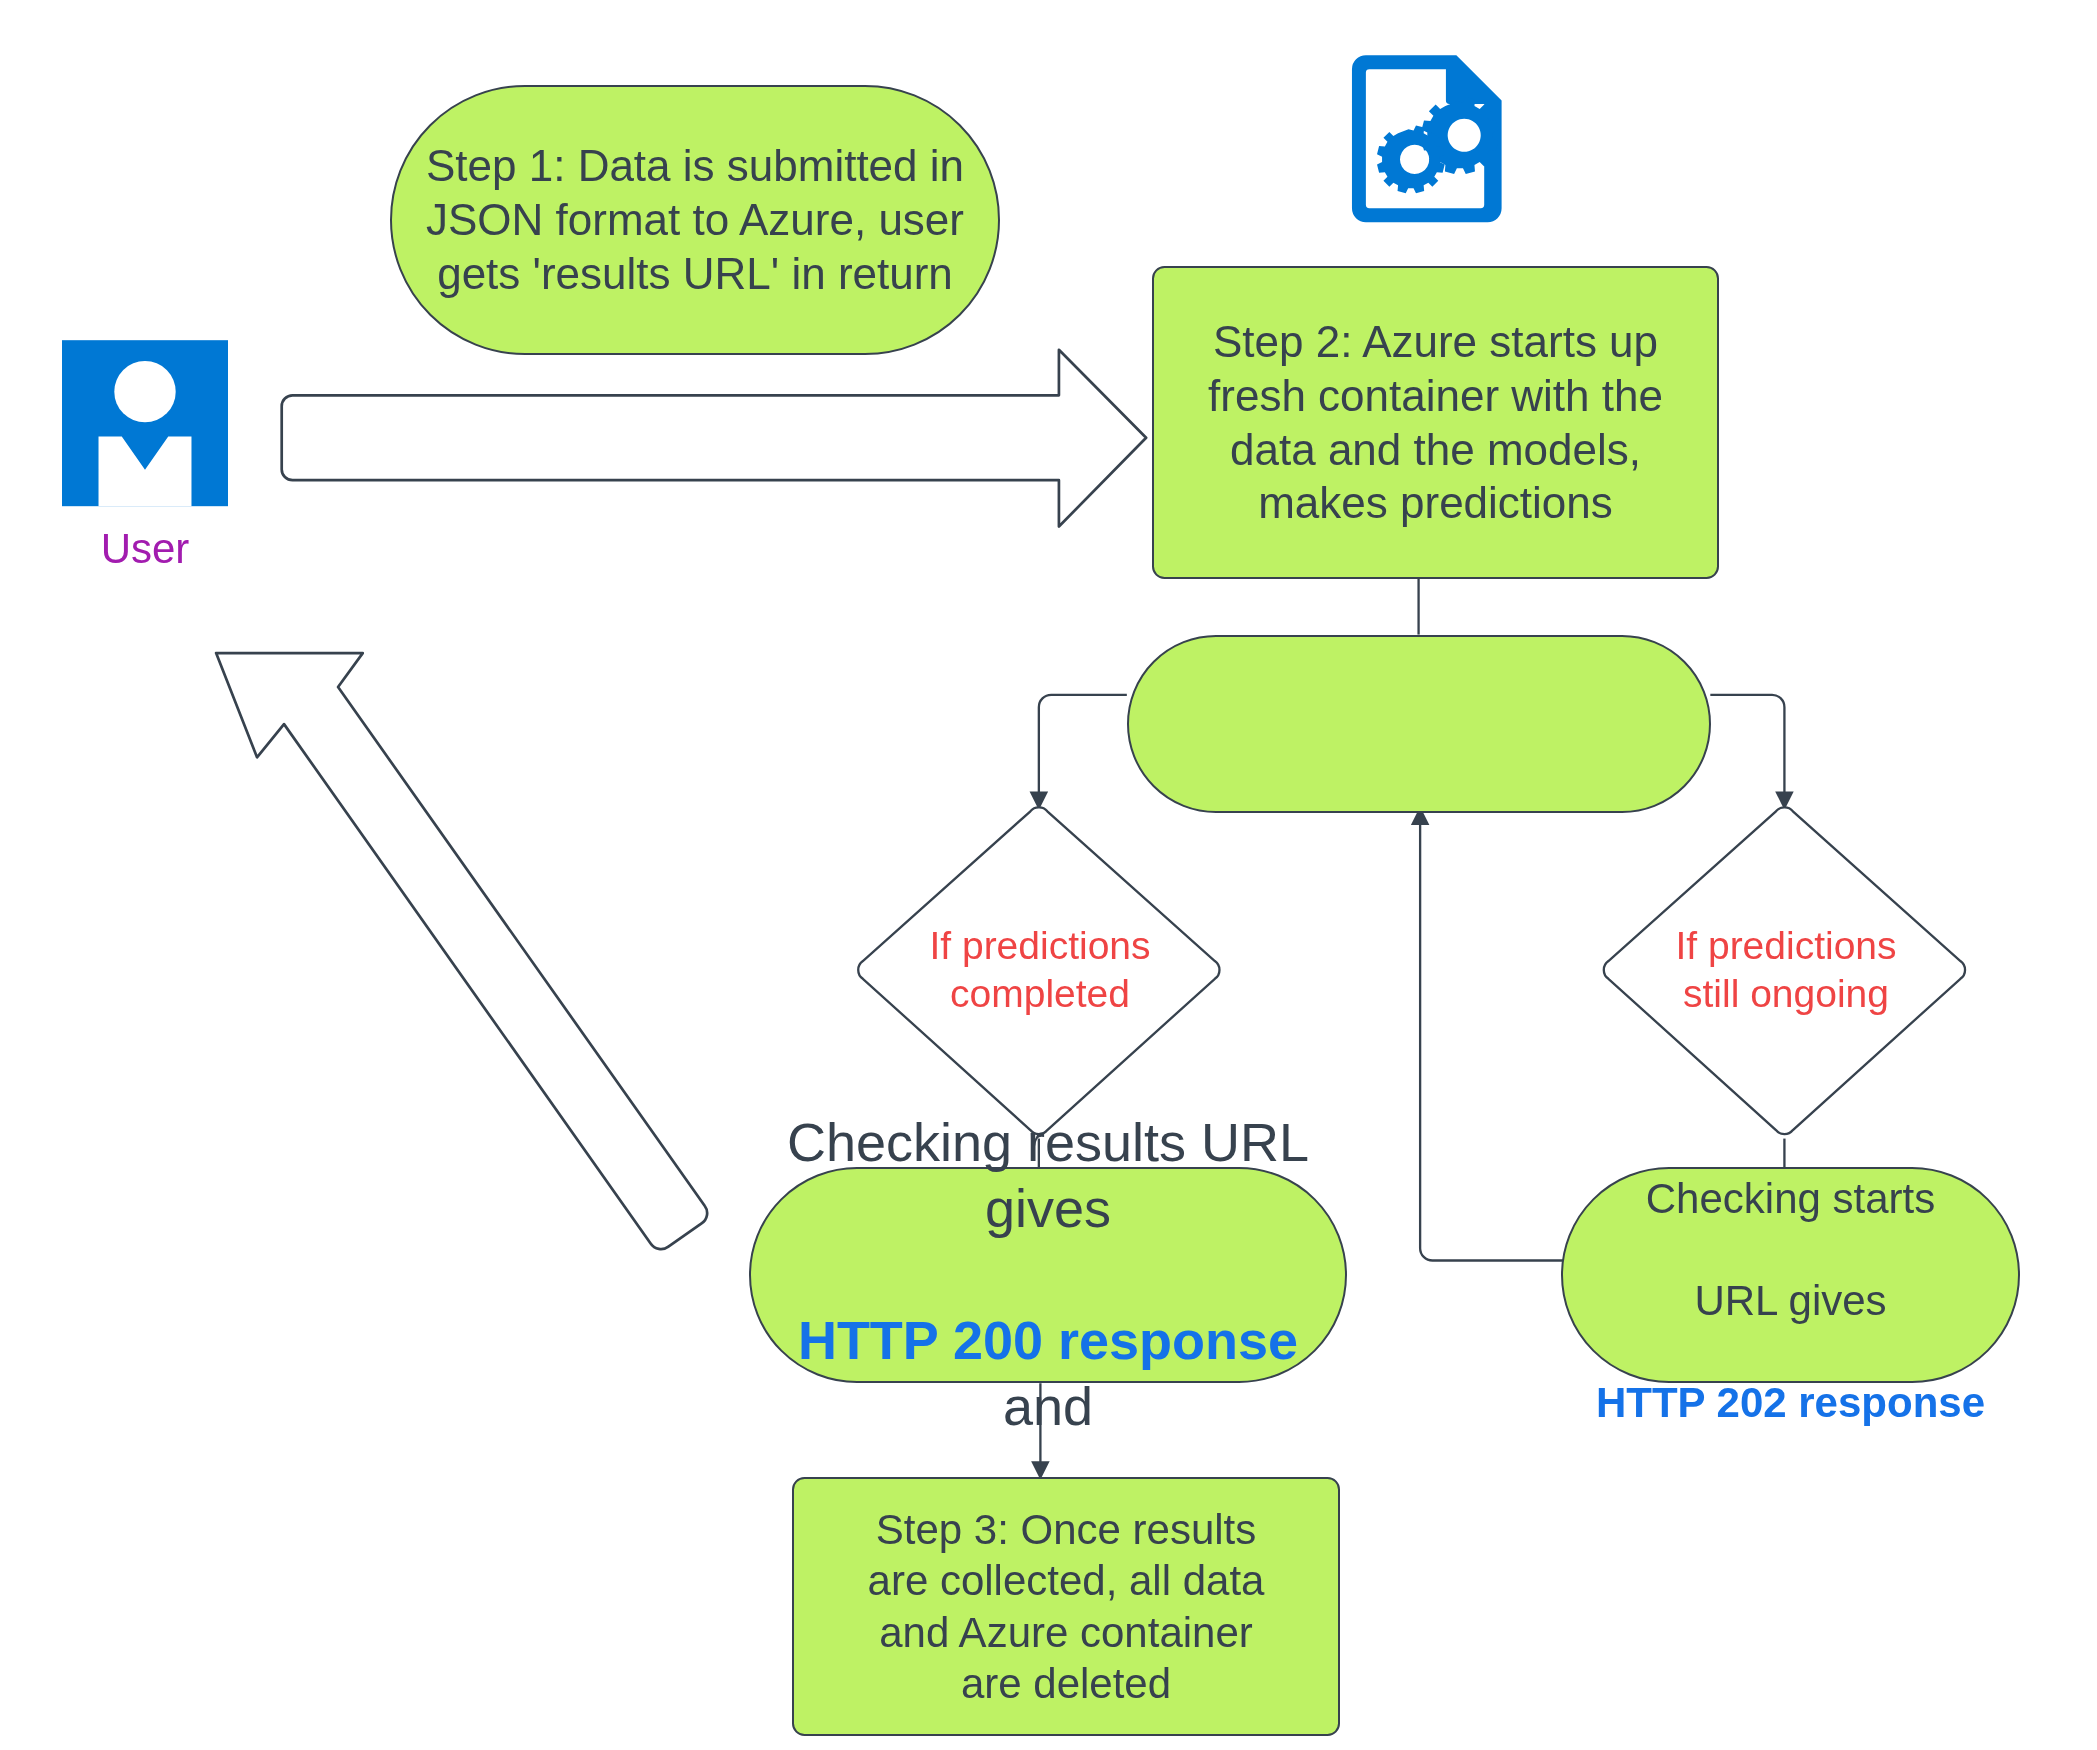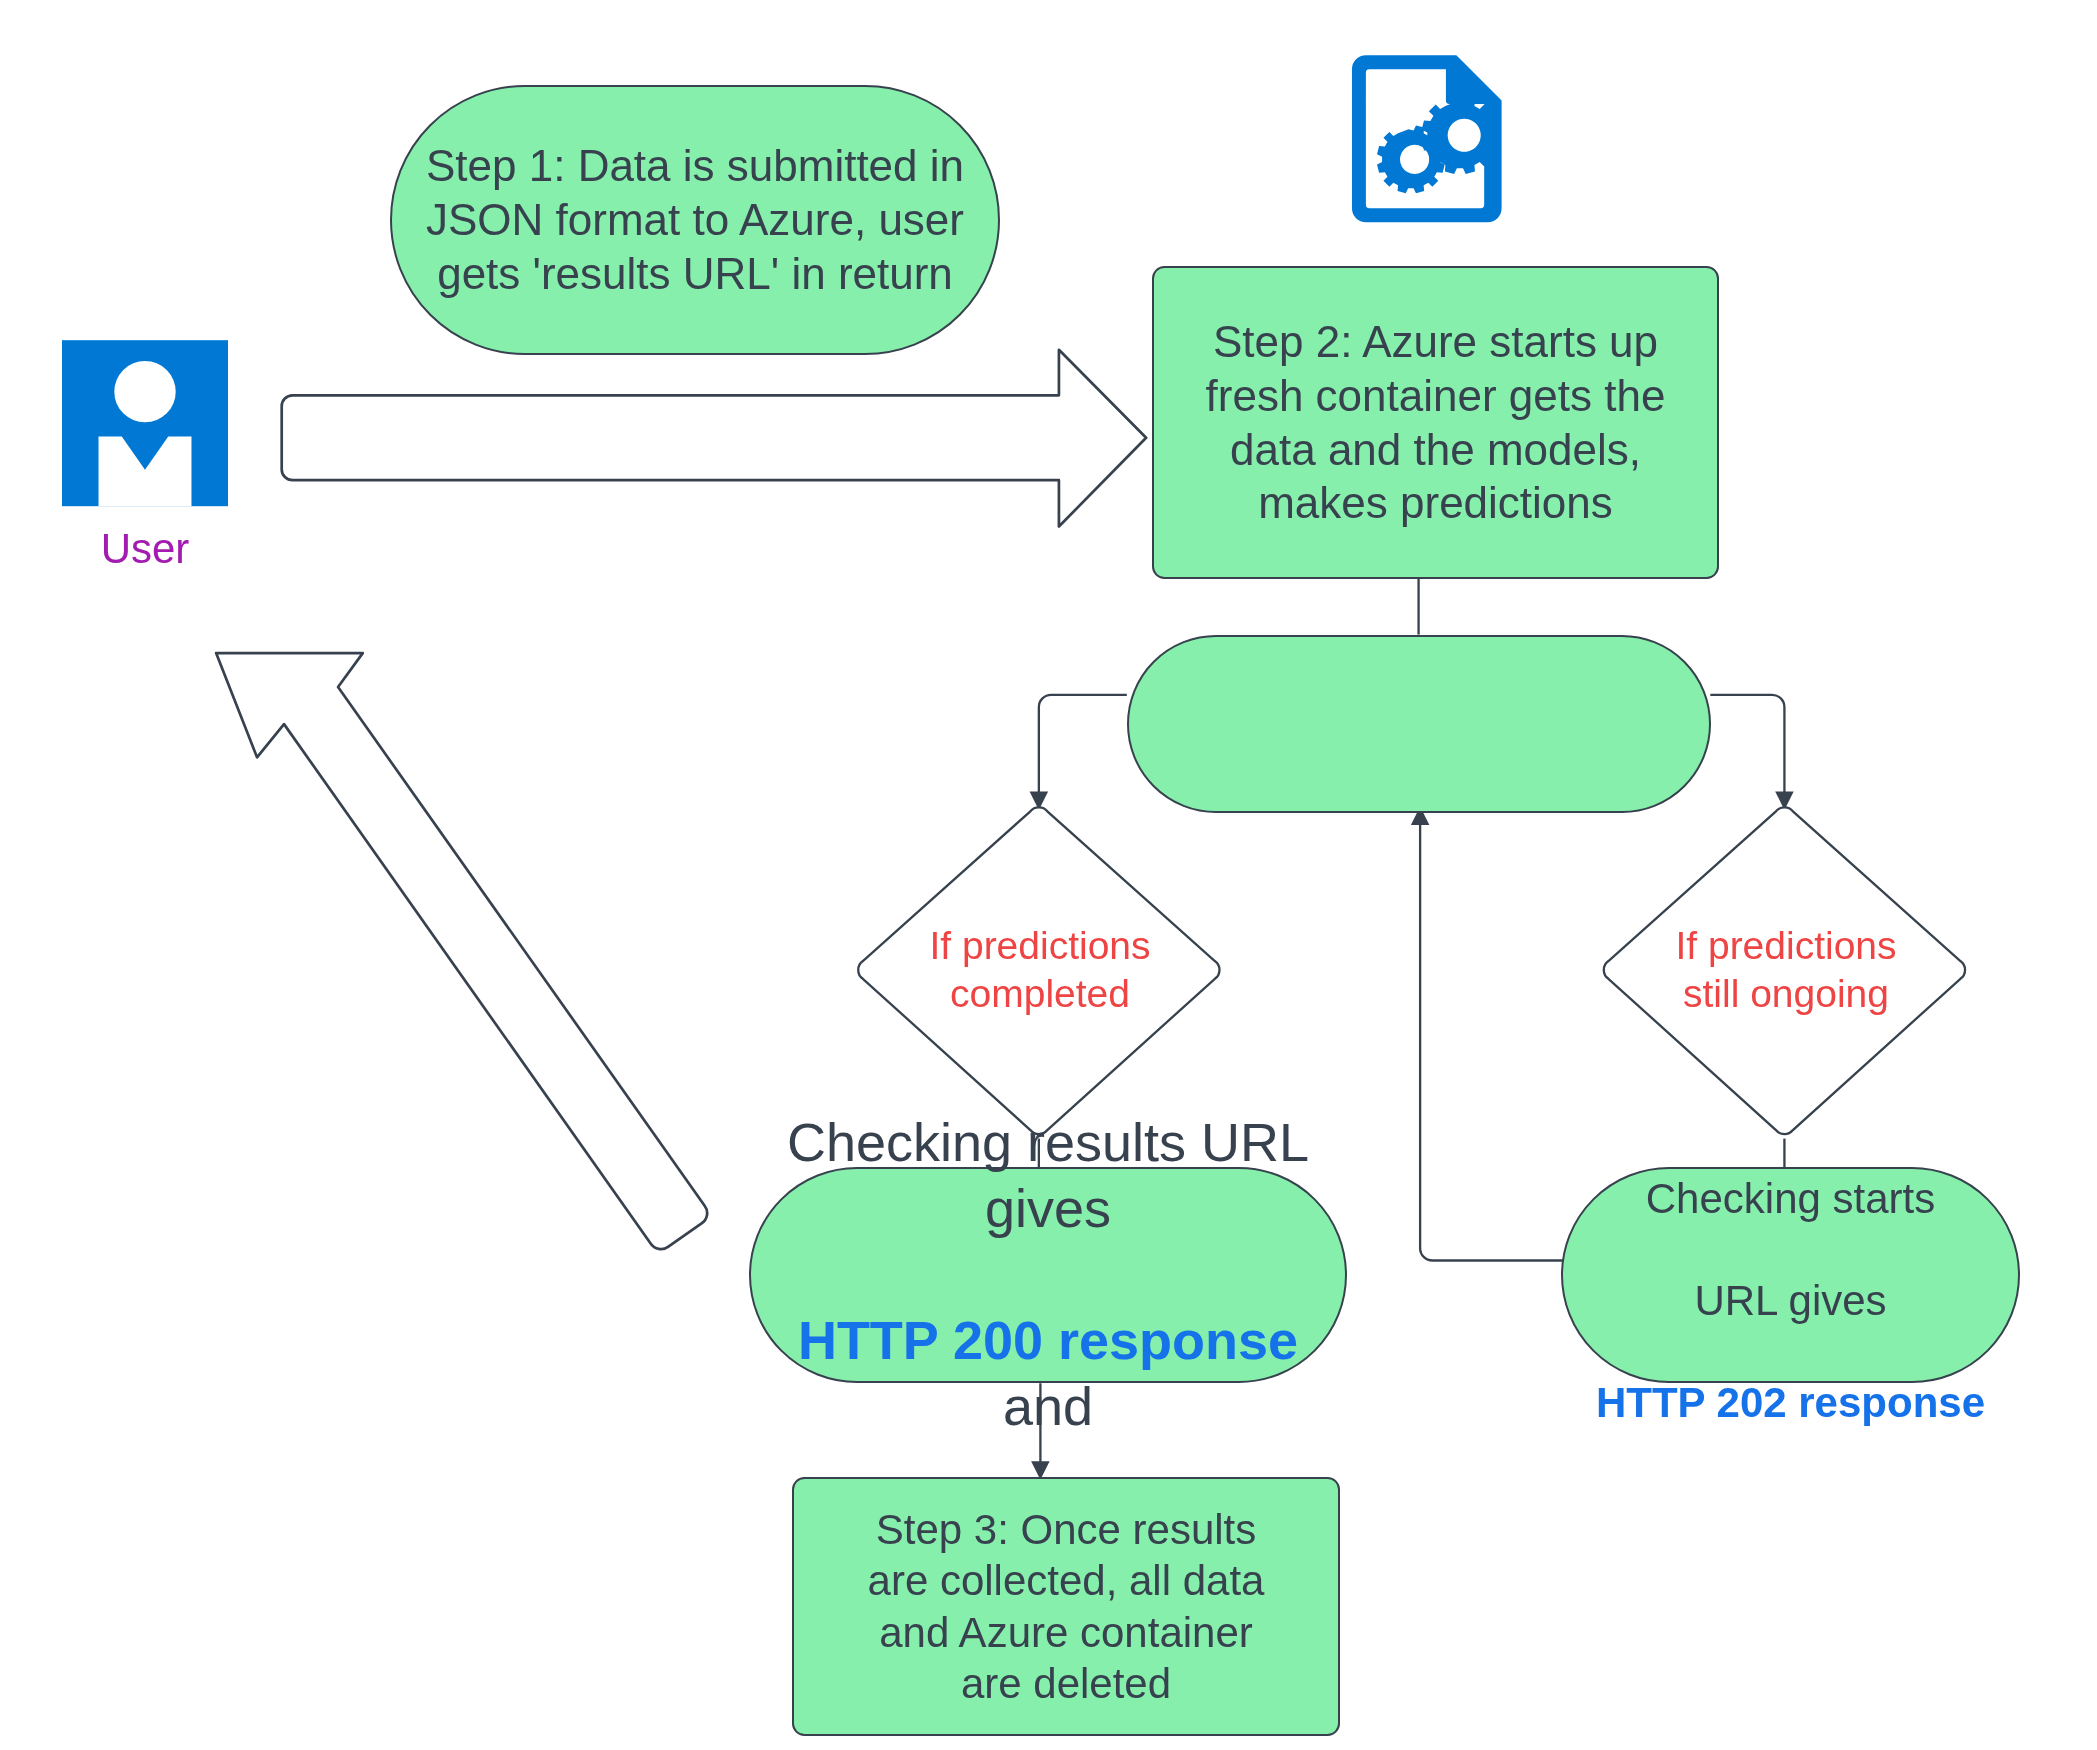--- a/index.html
+++ b/index.html
@@ -26,21 +26,21 @@
     pointer-events: none;
   }
   .node {
     position: absolute;
     box-sizing: border-box;
     display: flex;
     align-items: center;
     justify-content: center;
     text-align: center;
     color: #37424e;
-    background: #86efac;
+    background: #bef264;
     border: 2.3px solid #37424e;
     line-height: 1.22;
   }
   .rect {
     border-radius: 12.4px;
   }
   .pill {
     border-radius: 771px;
   }
   .node .txt {
@@ -182,21 +182,21 @@
   </div>
 
   <div class="node pill" style="left:390px; top:85px; width:610px; height:270px; font-size:44px;">
     <span class="txt">Step 1: Data is submitted in
 JSON format to Azure, user
 gets 'results URL' in return</span>
   </div>
 
   <div class="node rect" style="left:1152px; top:266px; width:567px; height:313px; font-size:44px;">
     <span class="txt">Step 2: Azure starts up
-fresh container gets the
+fresh container with the
 data and the models,
 makes predictions</span>
   </div>
 
   <div class="node pill" style="left:1127px; top:635px; width:584px; height:178px; font-size:42px;">
     <span class="txt">
       <br>
     </span>
   </div>
 

